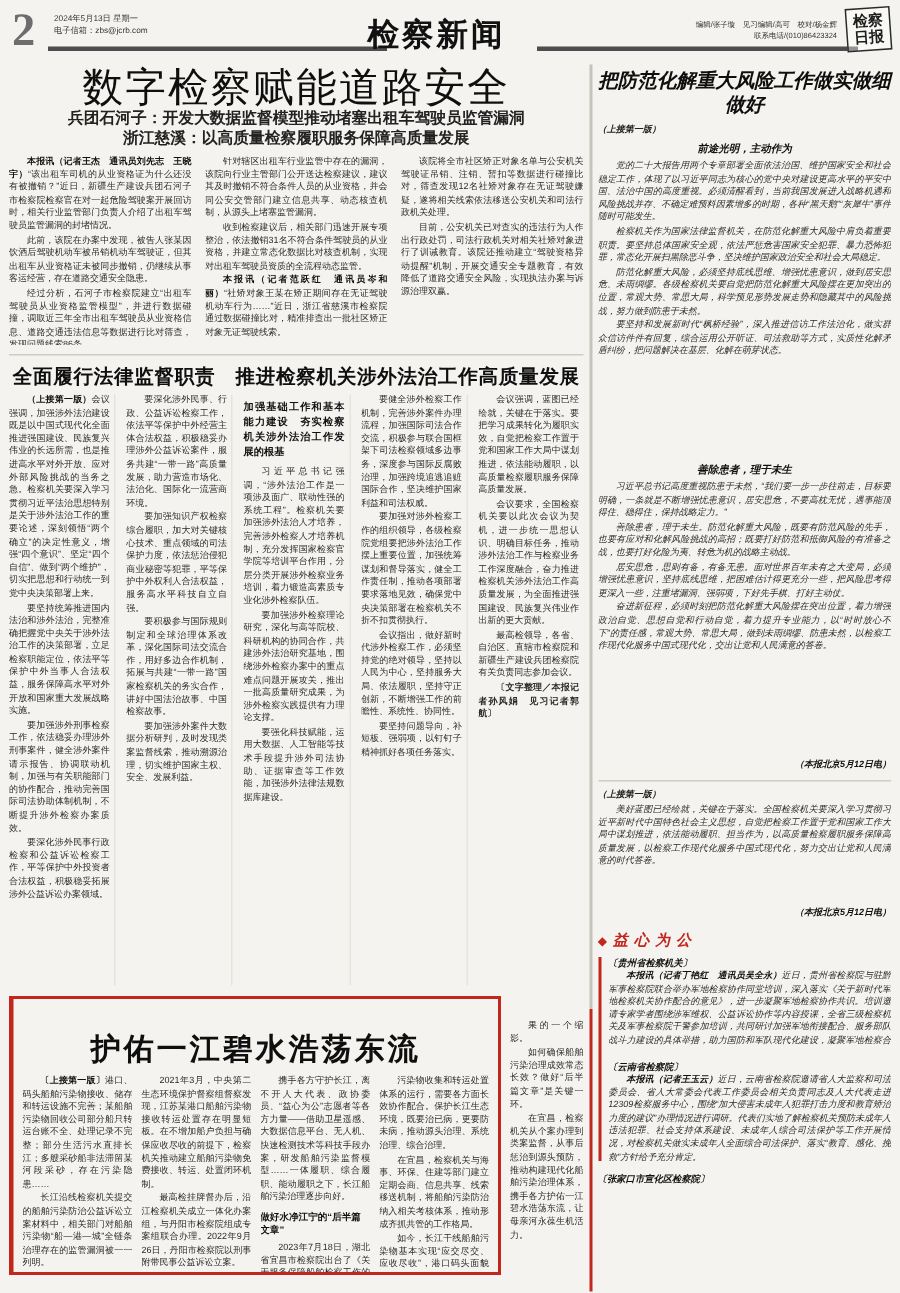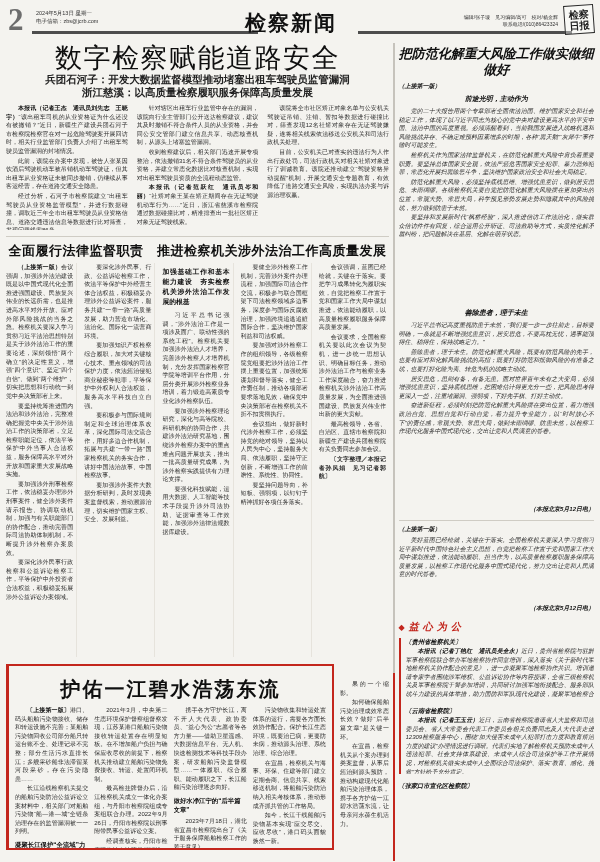--- a/index.html
+++ b/index.html
@@ -48,21 +48,21 @@
   
   .a2-head { font-size:13px; font-weight:bold; text-align:center; letter-spacing:0.5px; color:#0f0f0f; line-height:17px; margin-bottom:4px; }
   .a2-body { display:flex; gap:7px; height:394px; overflow:hidden; }
   .a2-body .col { flex:1; overflow:hidden; border-right:1px solid #e6e3dc; padding-right:3px; }
   .a2-body .col:last-child { border-right:none; }
   .mid-subhead { font-size:6.8px; line-height:10px; font-weight:bold; color:#111; text-align:justify; margin:4px 0 4px 0; }
   .byline-b { font-weight:bold; font-size:6px; text-indent:12px; }
 
   
   .bottom-row { display:flex; margin-top:7px; }
-  .redbox { width:328px; flex:none; border:2px solid #c3261d; border-left-width:3.5px; padding:10px 6px 0 6px; height:186px; overflow:hidden; }
+  .redbox { width:328px; flex:none; border:2px solid #c3261d; border-left-width:3.5px; padding:21px 6px 0 6px; height:186px; overflow:hidden; }
   .box-head { font-size:20px; font-weight:bold; text-align:center; letter-spacing:2px; color:#0f0f0f; line-height:24px; margin:1px 0 5px 0; }
   .box-body { display:flex; gap:6px; height:150px; overflow:hidden; }
   .box-body .col { flex:1; overflow:hidden; }
   .box-subhead { font-size:6.4px; line-height:9px; font-weight:bold; color:#111; margin:4px 0 3px 0; }
   .outside-col { flex:1; min-width:0; margin-left:6px; padding-top:16px; overflow:hidden; }
 
   
   .r-head1 { font-size:13px; font-weight:bold; text-align:center; color:#0f0f0f; line-height:16px; margin-top:3px; }
   .cont-tag { font-size:6px; font-weight:bold; color:#222; margin:4px 0 2px 0; }
   .r-subhead { font-size:7px; font-weight:bold; text-align:center; color:#111; margin:3px 0 3px 0; }

